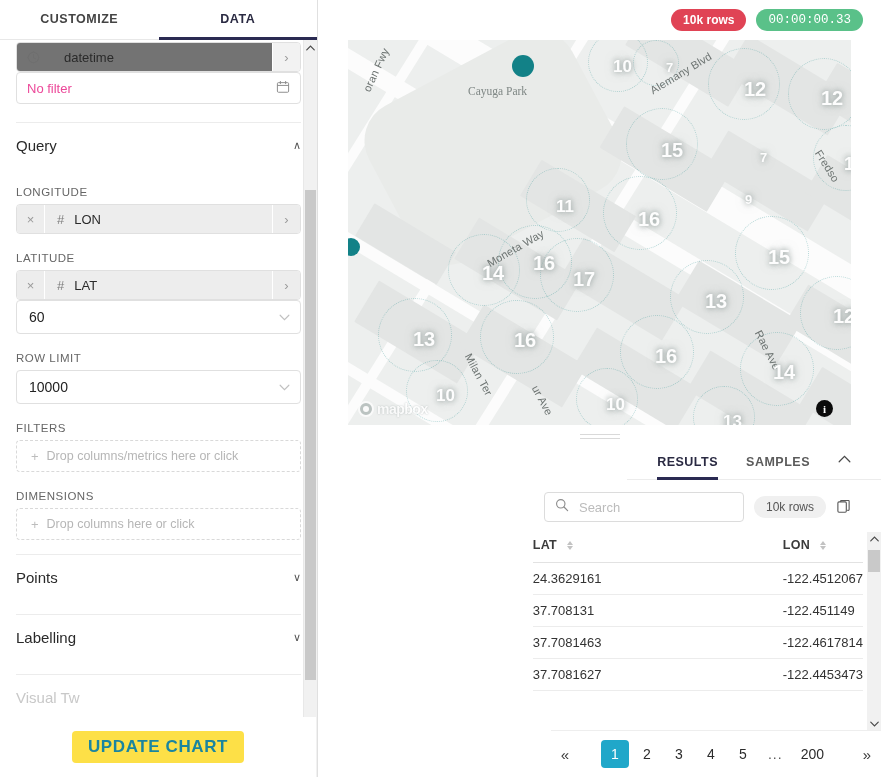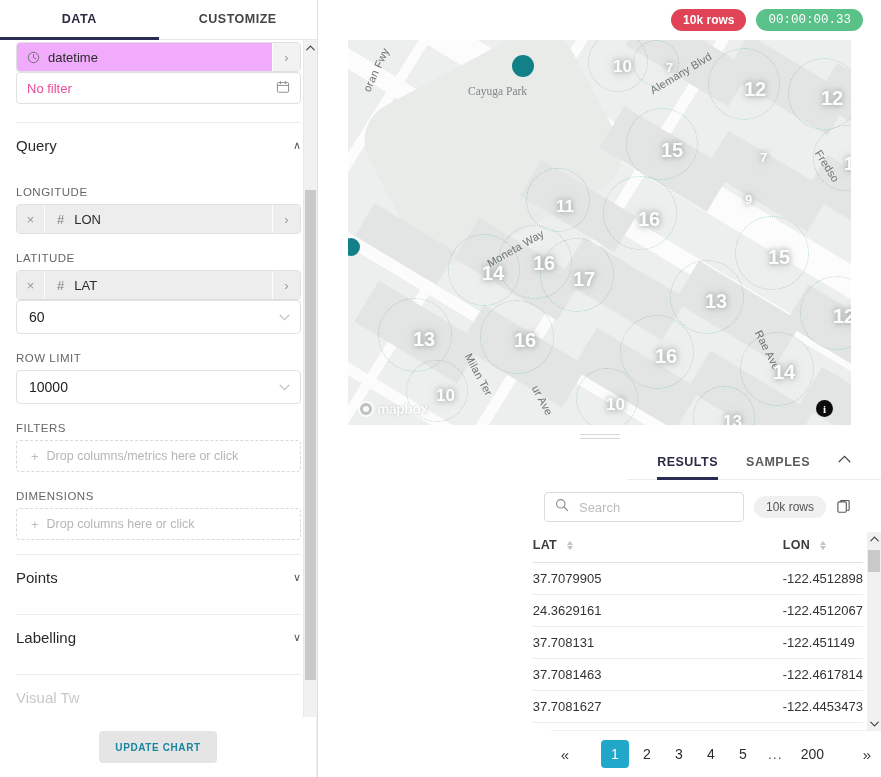--- a/index.html
+++ b/index.html
@@ -48,22 +48,22 @@
   }
 
   
   .chip-field {
     margin-top: 2px;
     border: 1px solid #e0e0e0; border-radius: 4px;
     height: 30px; display: flex; align-items: stretch;
     overflow: hidden; background: #fff;
   }
   .chip-field .chip-main {
-    flex: 1; background: #f0abfc; display: flex; align-items: center;
-    padding-left: 10px; gap: 8px; font-size: 13px; color: #2a2a2a;
+    flex: 1; background: #737373; display: flex; align-items: center;
+    padding-left: 10px; gap: 24px; font-size: 13px; color: #2a2a2a;
   }
   .chip-field .chip-arrow {
     width: 28px; background: #f2f2f2; display: flex; align-items: center;
     justify-content: center; color: #9b9b9b; font-size: 13px;
     border-left: 1px solid #fff;
   }
   .icon-clock { width: 13px; height: 13px; display:inline-block; }
 
   .field-label {
     font-size: 11.5px; color: #666; letter-spacing: 0.5px;
@@ -127,22 +127,22 @@
     border-top: 1px solid #ececec; margin-top: 14px;
   }
 
   
   .panel-footer {
     position: absolute; left: 0; right: 1px; bottom: 0; height: 60px;
     background: #fff; display: flex; align-items: center; justify-content: center;
     z-index: 10;
   }
   .update-btn {
-    background: #e5e5e5; color: #1a85a0; border: none; border-radius: 4px;
-    font-size: 10px; font-weight: 700; letter-spacing: 0.6px;
+    background: #fde047; color: #1a85a0; border: none; border-radius: 4px;
+    font-size: 17px; font-weight: 700; letter-spacing: 0.6px;
     padding: 0 16px; height: 32px; cursor: pointer;
     font-family: "Liberation Sans", sans-serif;
   }
 
   
   .left-scrollbar {
     position: absolute; top: 40px; right: 0px; width: 14px; bottom: 0;
     background: #f1f1f1; border-left: 1px solid #e8e8e8; z-index: 8;
   }
   .left-scrollbar .sb-arrow-up {
@@ -337,25 +337,25 @@
   .pg.sp-r { margin-left: 18px; }
 </style>
 </head>
 <body>
 
 <div class="app">
 
   <div class="left-panel">
 
     <div class="tabs-bar">
+      <div class="tab">
+        <span>CUSTOMIZE</span>
+      </div>
       <div class="tab active">
         <span>DATA</span>
-      </div>
-      <div class="tab">
-        <span>CUSTOMIZE</span>
       </div>
     </div>
 
     <div class="panel-scroll">
 
       <div class="chip-field">
         <div class="chip-main">
           <span class="icon-clock">
             <svg width="13" height="13" viewBox="0 0 16 16">
               <circle cx="8" cy="8" r="6.4" fill="none" stroke="#6f6f6f" stroke-width="1.2"></circle>
@@ -630,24 +630,20 @@
                 <span>LON</span>
                 <span class="sorter">
                     <i class="up"></i>
                     <i class="dn"></i>
                   </span>
               </th>
             </tr>
           </thead>
           <tbody id="results-tbody">
               <tr>
-                <td>37.7079905</td>
-                <td>-122.4512898</td>
-              </tr>
-              <tr>
                 <td>24.3629161</td>
                 <td>-122.4512067</td>
               </tr>
               <tr>
                 <td>37.708131</td>
                 <td>-122.451149</td>
               </tr>
               <tr>
                 <td>37.7081463</td>
                 <td>-122.4617814</td>

